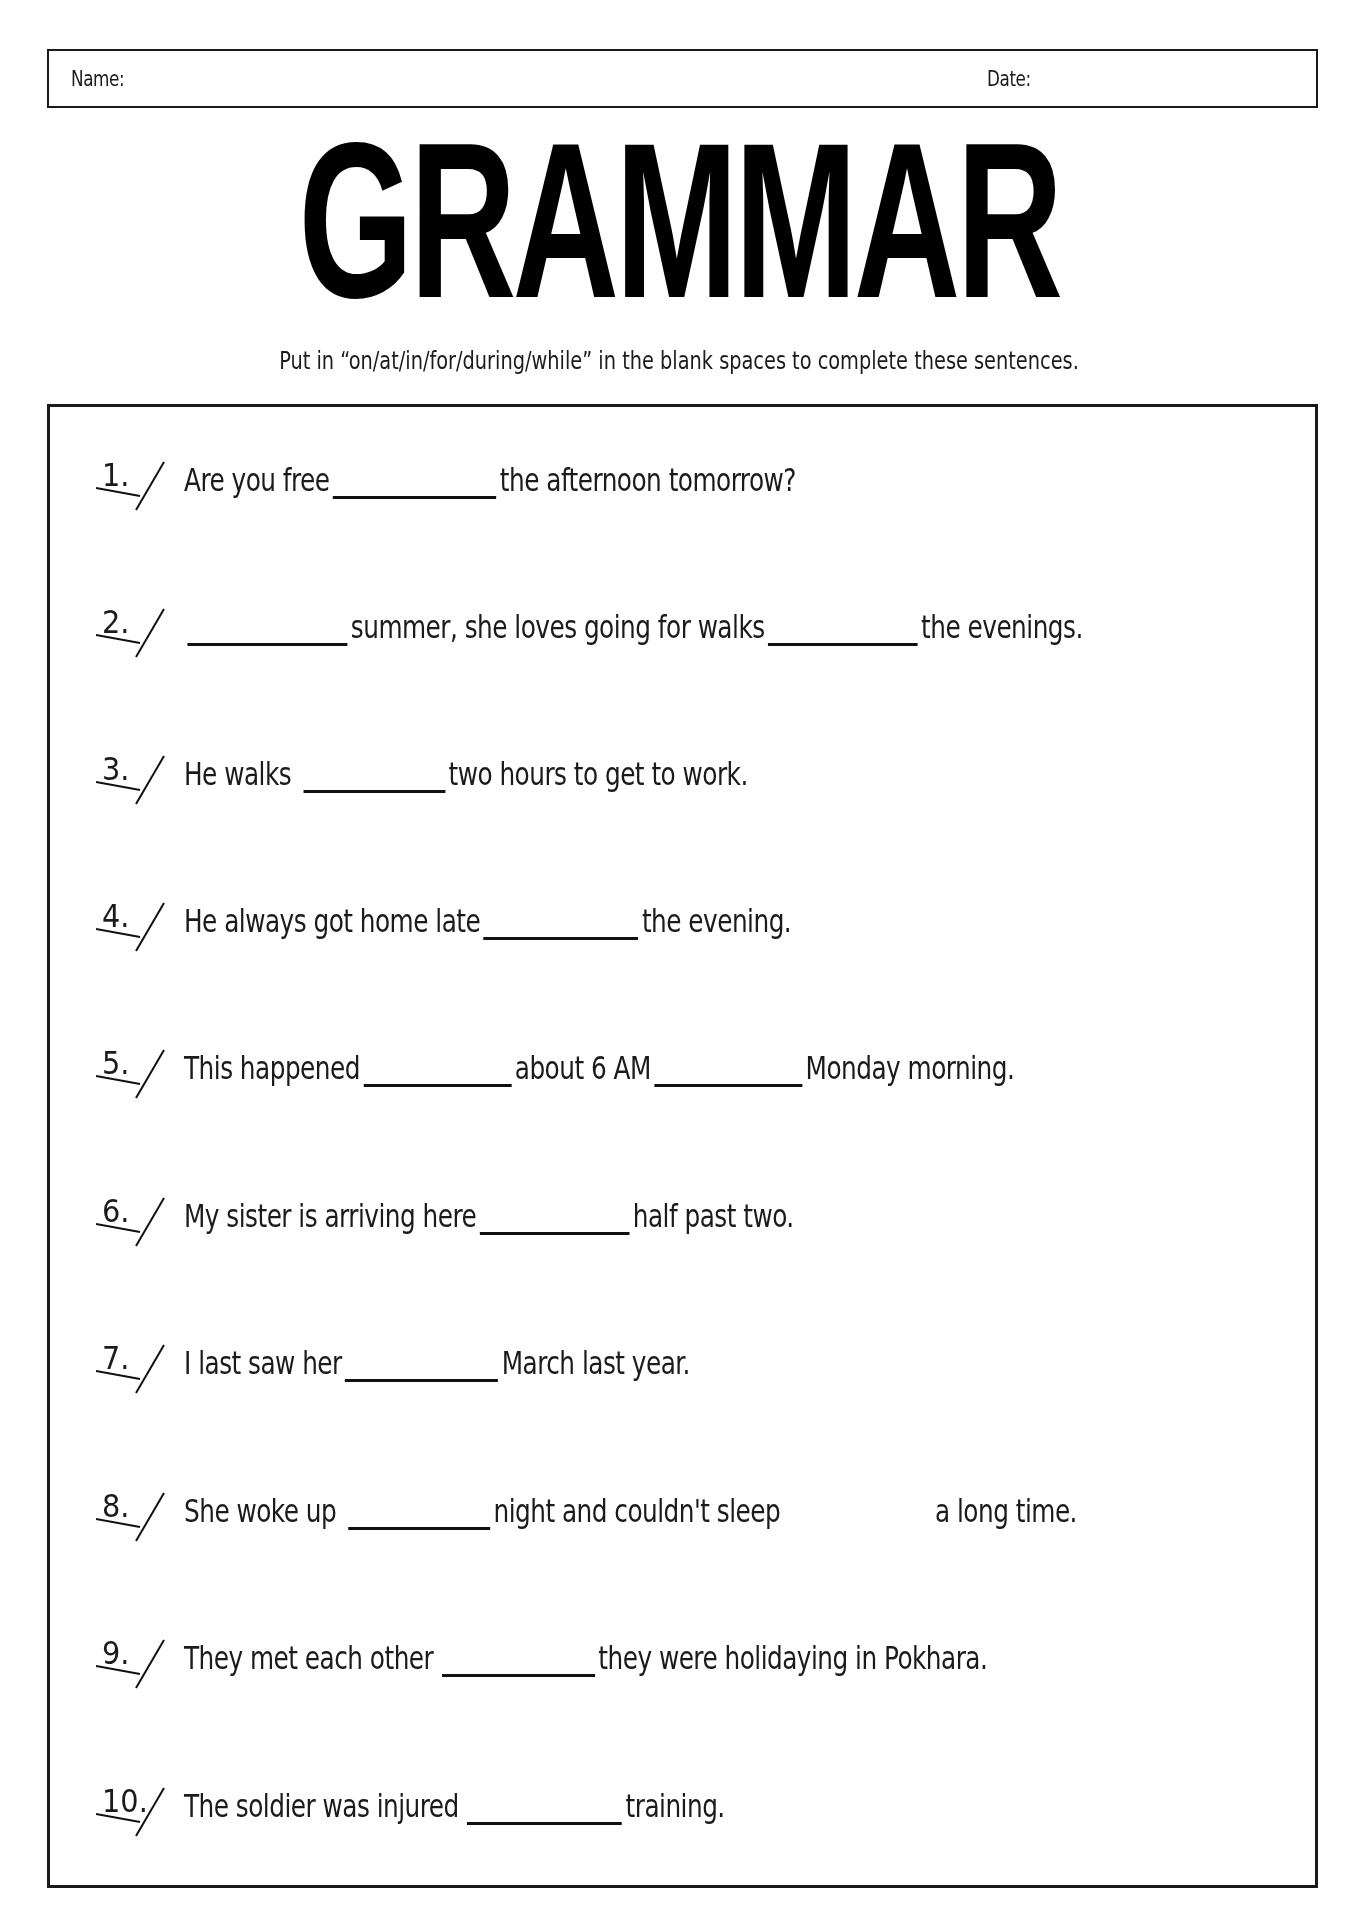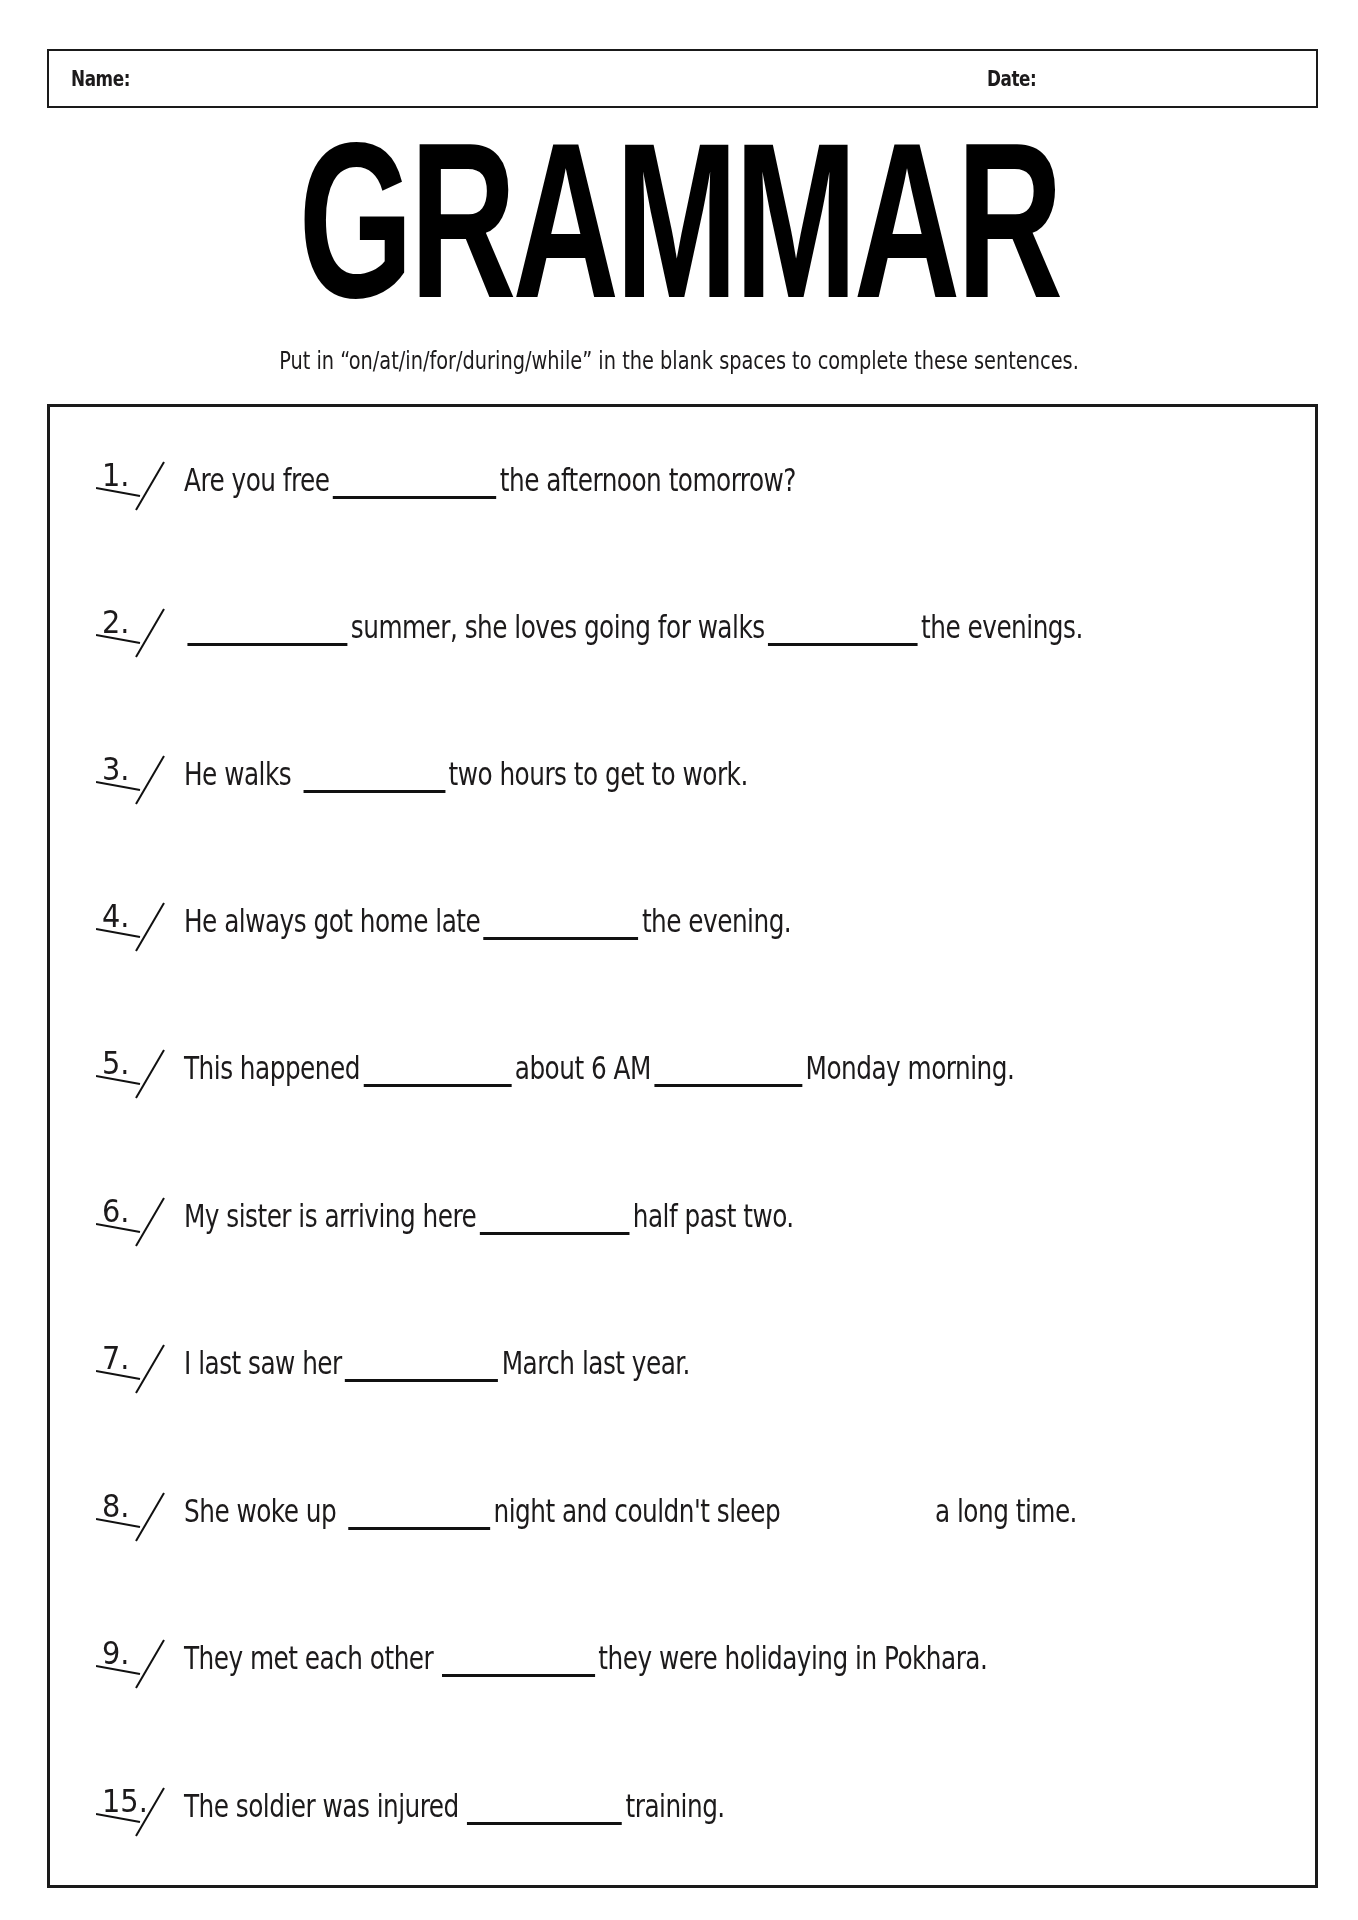--- a/index.html
+++ b/index.html
@@ -1,19 +1,19 @@
 <!DOCTYPE html>
 <html><head>
 <meta charset="utf-8">
 <style>
   html, body { margin:0; padding:0; background:#ffffff; }
   body { width:1358px; height:1920px; position:relative; overflow:hidden;
          font-family:"DejaVu Sans Condensed","DejaVu Sans", sans-serif; color:#1c1a1b; }
   .header-box { position:absolute; left:47px; top:49px; width:1271px; height:59px;
-                border:2px solid #1a1a1a; box-sizing:border-box;font-weight:bold; }
+                border:2px solid #1a1a1a; box-sizing:border-box; }
   .header-label { position:absolute; top:15px; font-size:22px; letter-spacing:-0.5px;
                   transform:scaleX(0.85); transform-origin:left center; }
   .title { position:absolute; left:0; width:1358px; top:128px; text-align:center;
            font-family:"Liberation Sans", sans-serif; font-weight:bold; font-size:238px;
            line-height:200px; letter-spacing:-6px; color:#000;
            transform:scaleX(0.62) scaleY(0.93); transform-origin:center top; }
   .instruction { position:absolute; left:0; width:1358px; top:346px; text-align:center;
                  font-size:25px; transform:scaleX(0.86); transform-origin:center top; }
   .main-box { position:absolute; left:47px; top:404px; width:1271px; height:1484px;
               border:3px solid #1a1a1a; box-sizing:border-box; }
@@ -160,19 +160,19 @@
     <span class="blank" style="width:178px; margin-left:10px;"></span>
     <span>they were holidaying in Pokhara.</span>
   </div>
 </div>
 
 <div class="row" style="top:1778px;">
   <svg class="check" viewBox="0 0 70 60">
       <line x1="0" y1="28" x2="44" y2="36" stroke="#111" stroke-width="2"></line>
       <line x1="68" y1="2" x2="40" y2="50" stroke="#111" stroke-width="2"></line>
     </svg>
-  <span class="num">15.</span>
+  <span class="num">10.</span>
   <div class="sentence">
     <span>The soldier was injured</span>
     <span class="blank" style="width:180px; margin-left:10px;"></span>
     <span>training.</span>
   </div>
 </div>
 
 </body></html>

